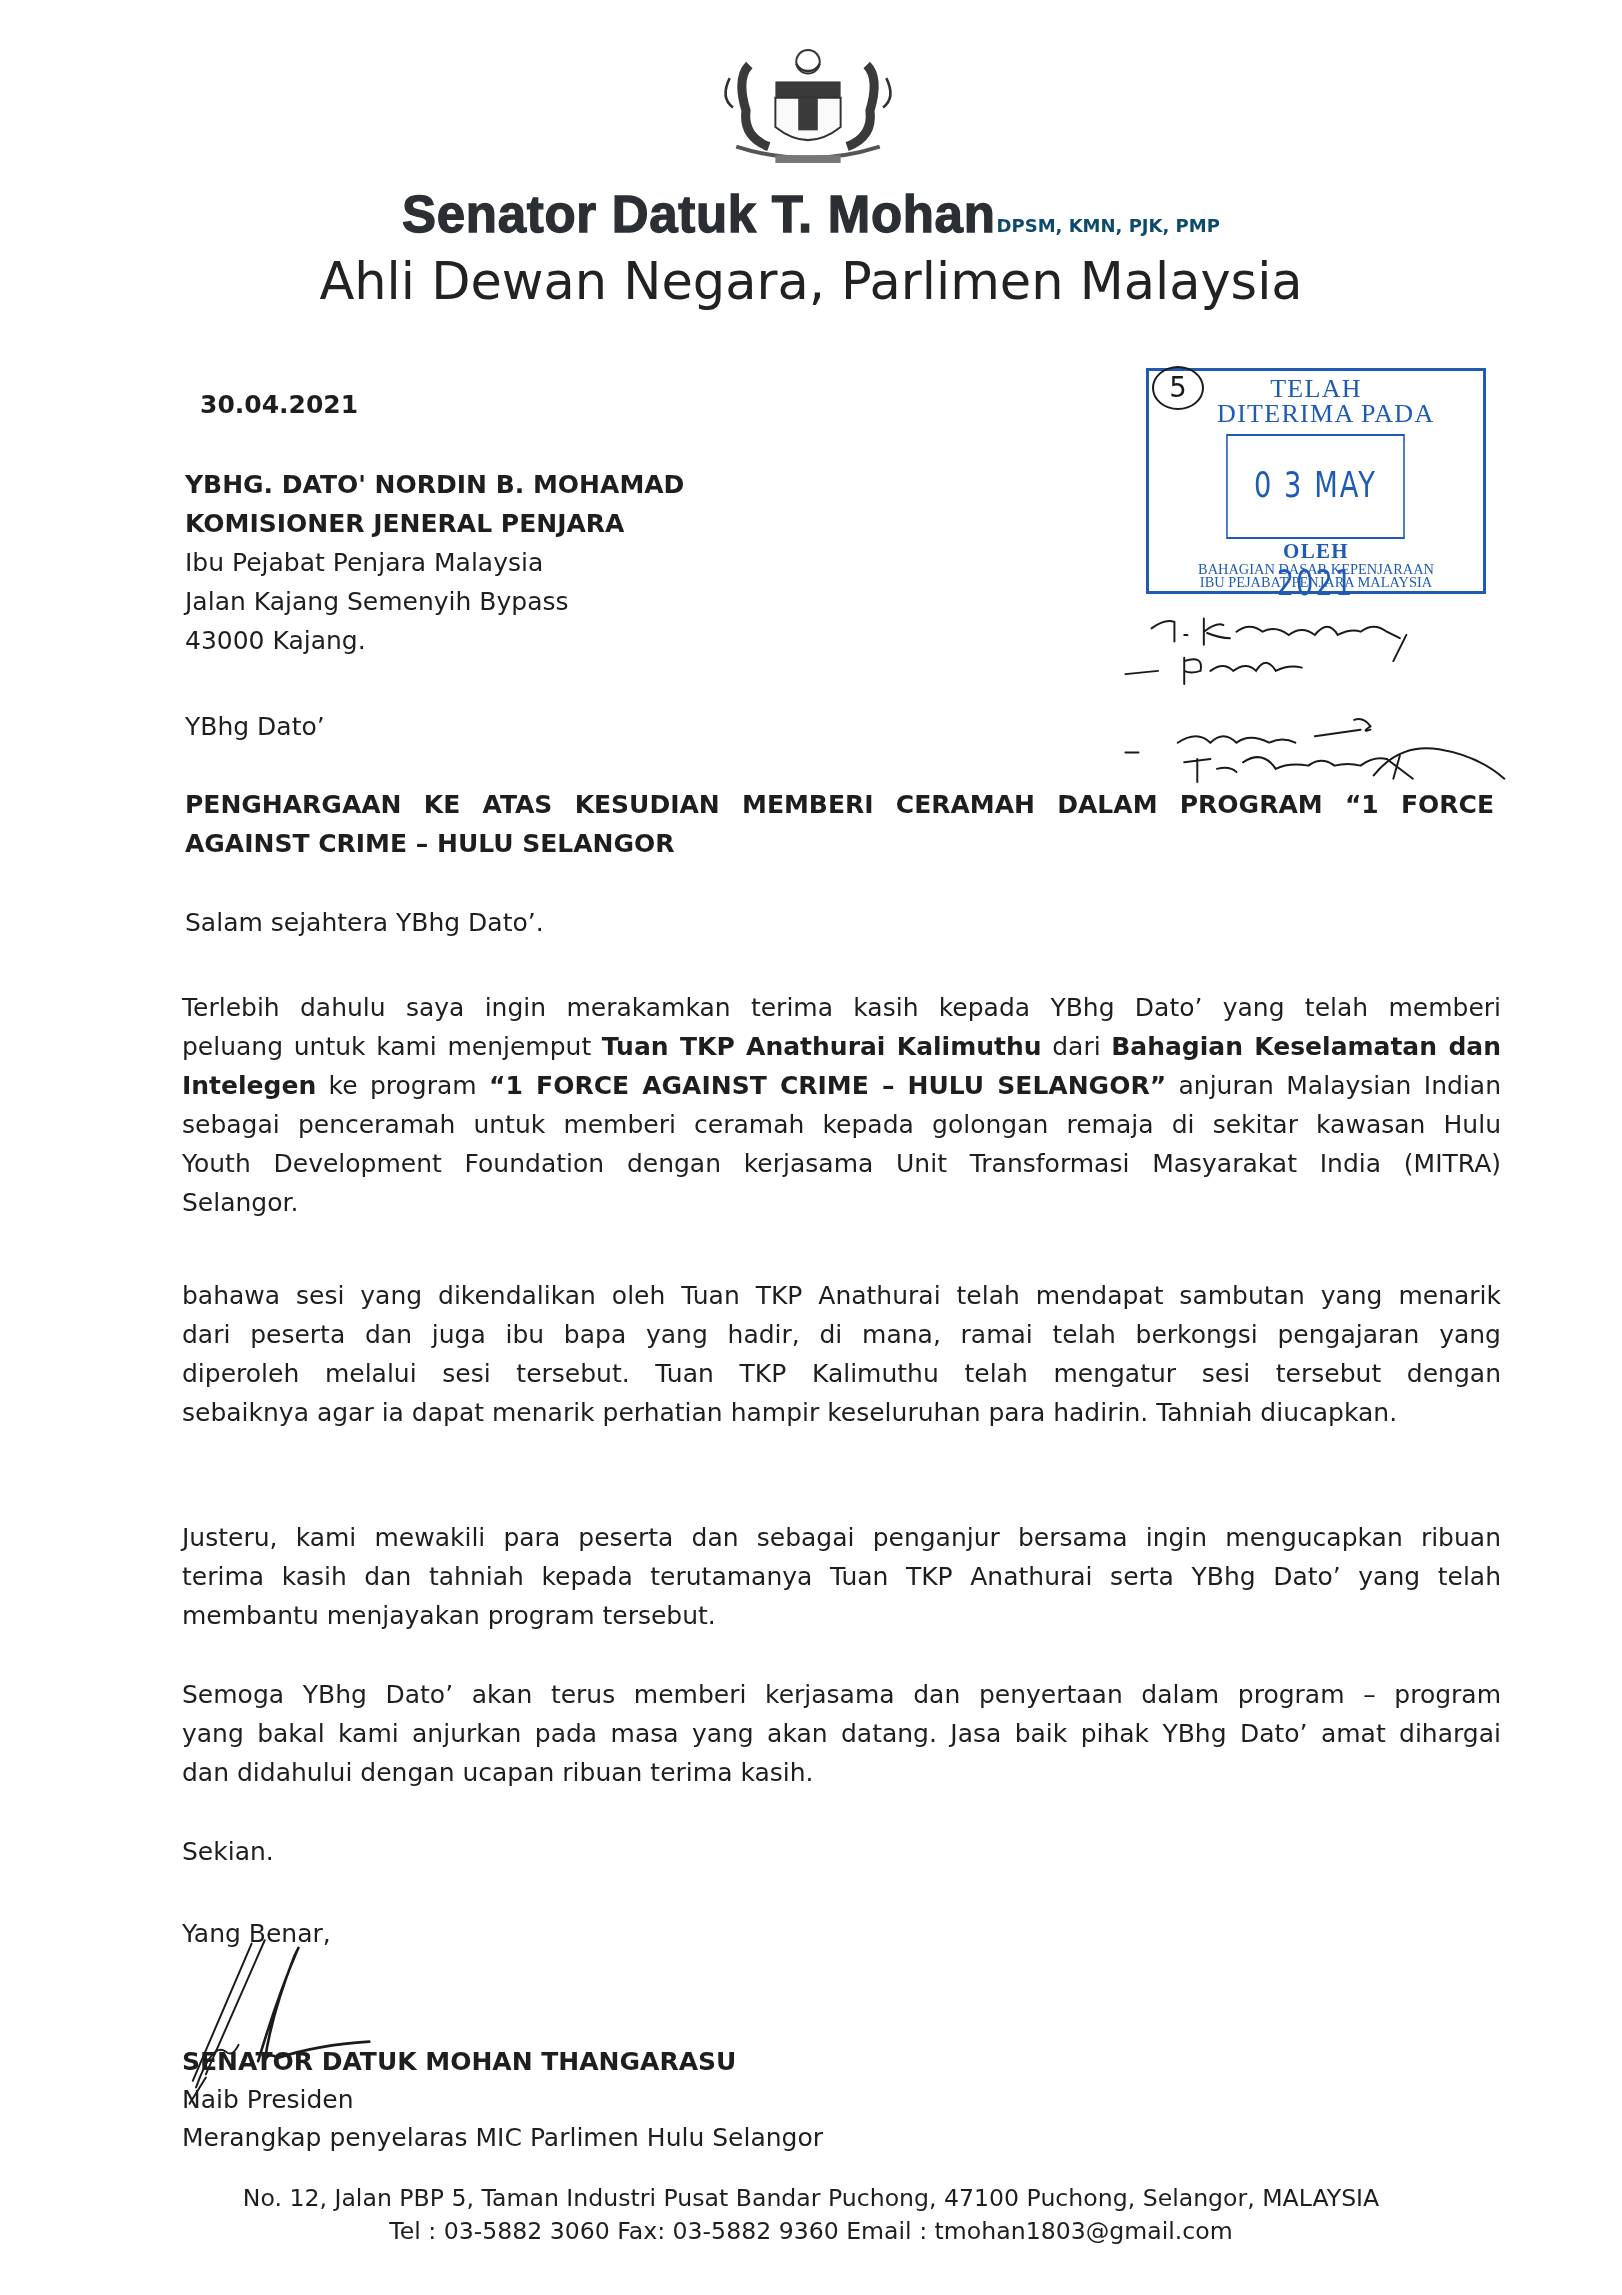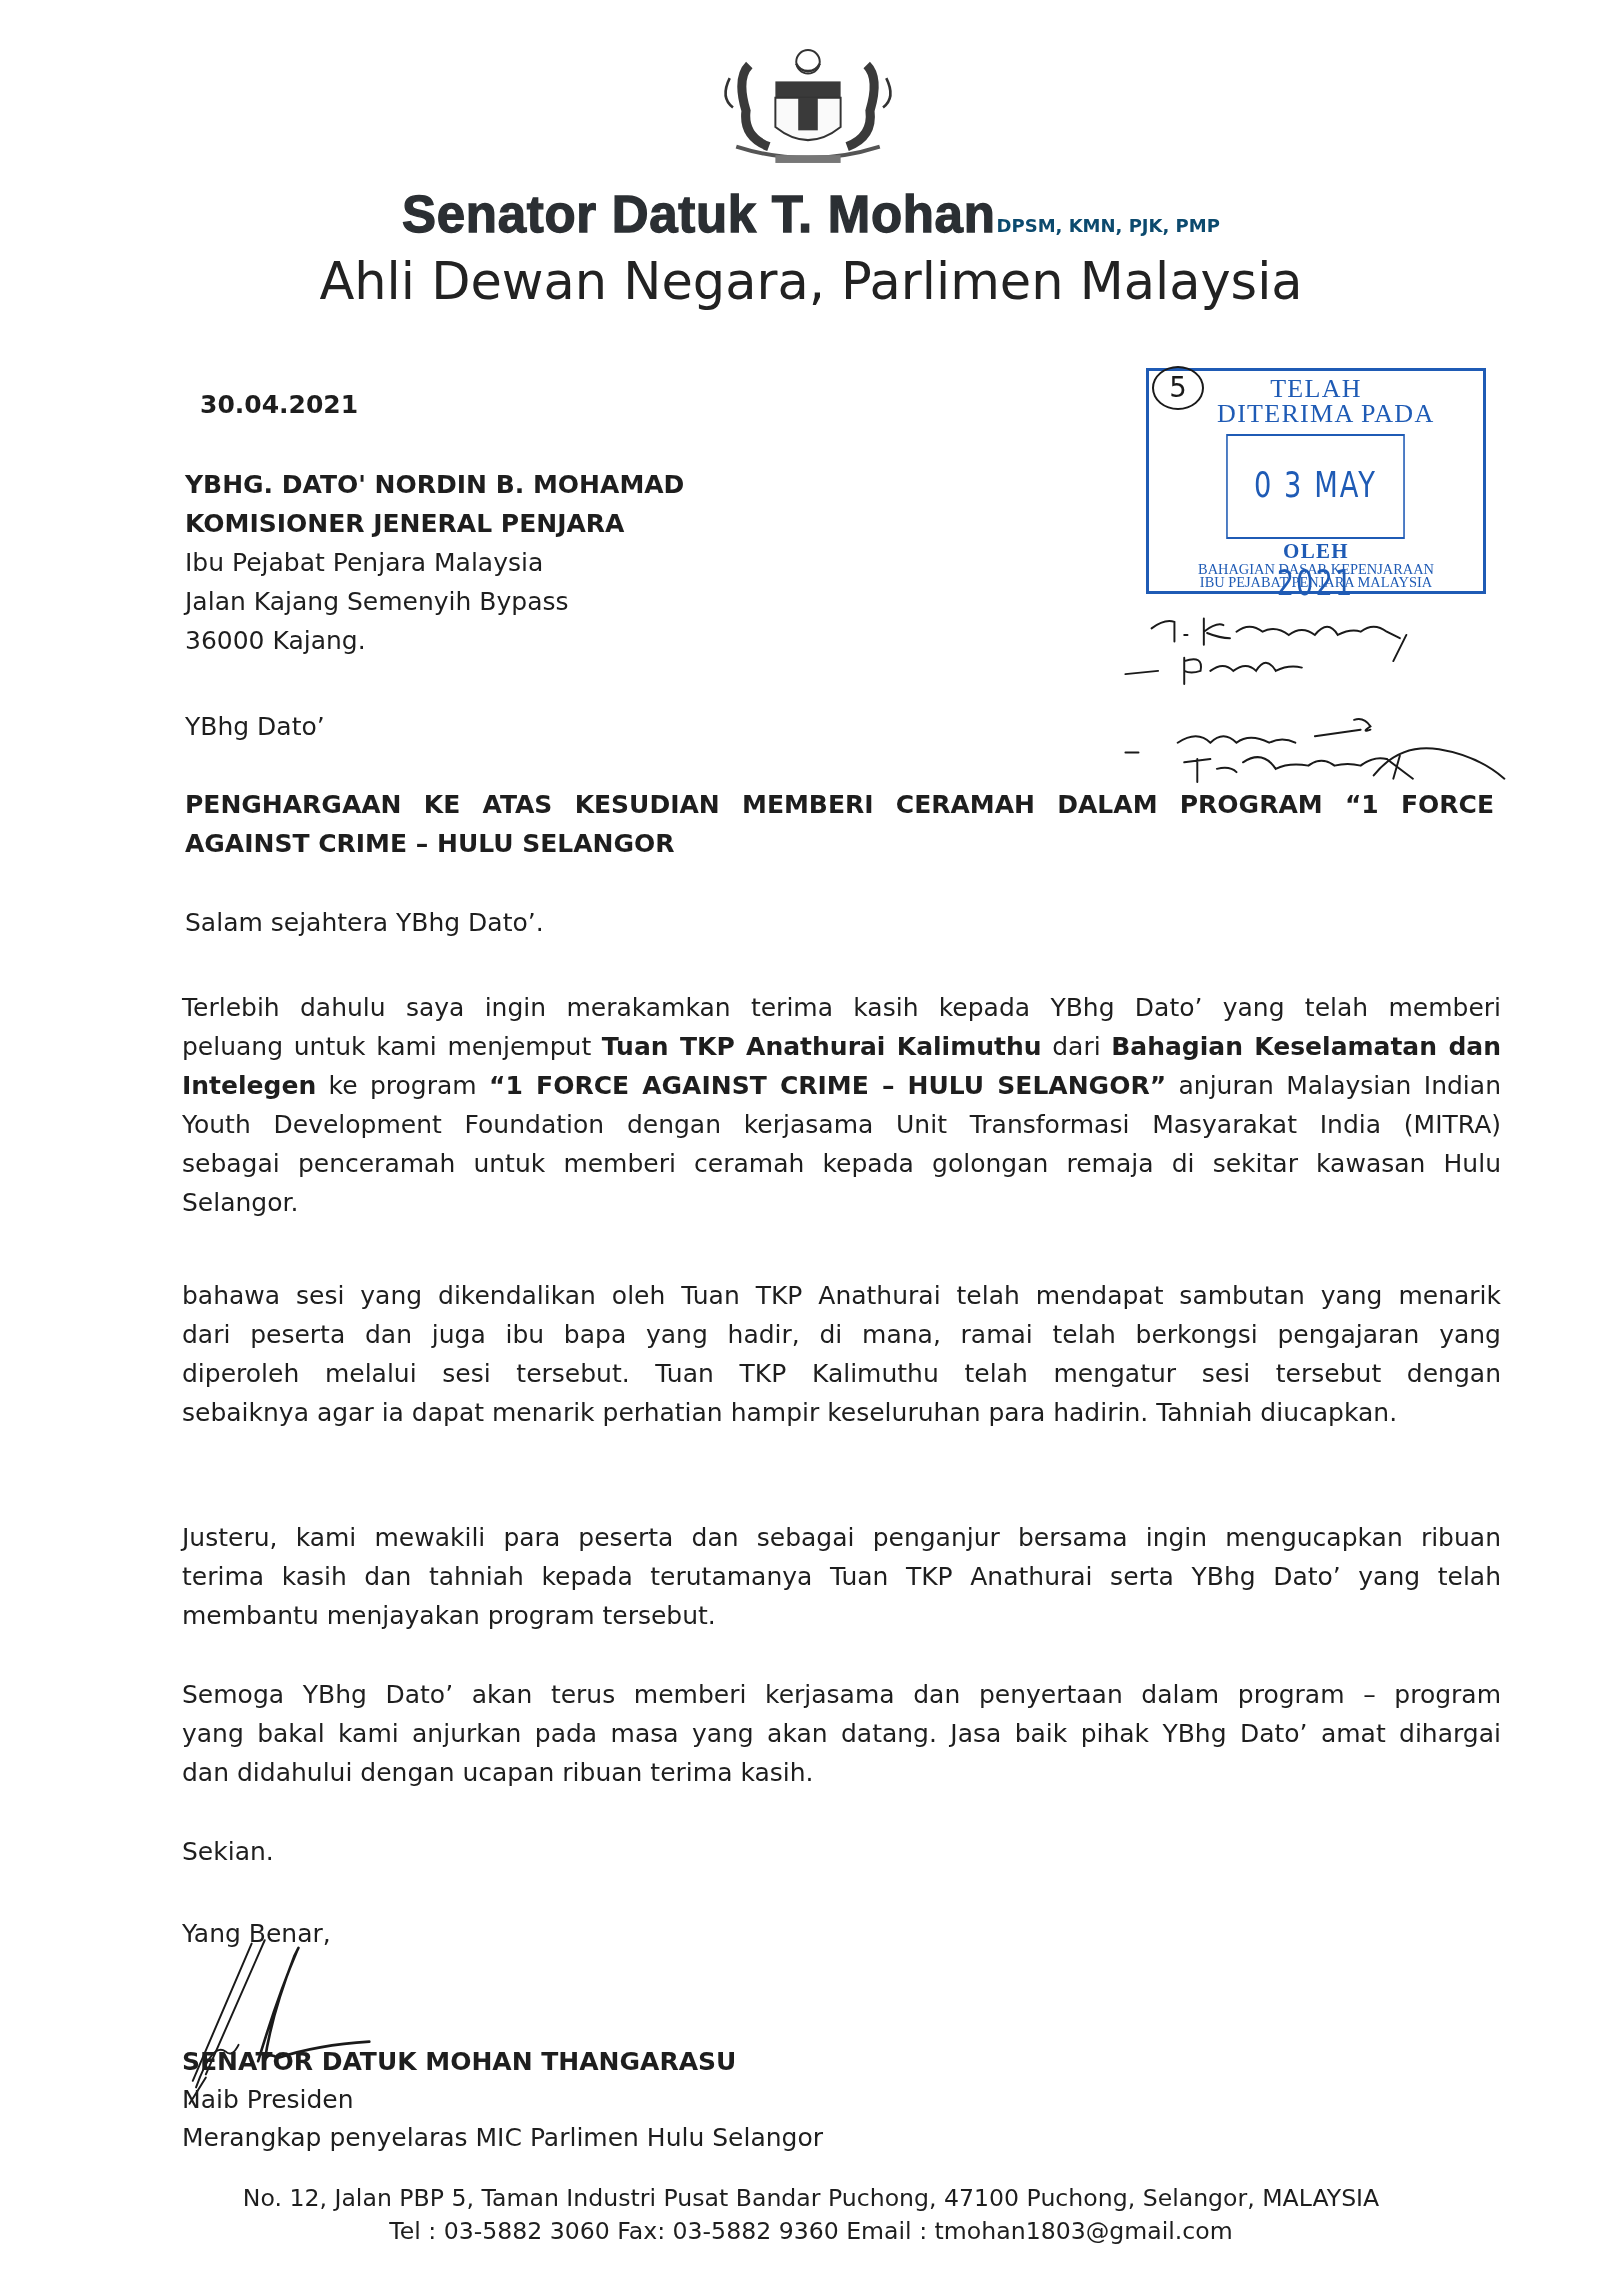--- a/index.html
+++ b/index.html
@@ -88,38 +88,38 @@
 </div>
 <div class="abs subtitle">Ahli Dewan Negara, Parlimen Malaysia</div>
 
 <div class="abs body-text date">30.04.2021</div>
 
 <div class="abs body-text addr">
   <div class="bold">YBHG. DATO' NORDIN B. MOHAMAD</div>
   <div class="bold">KOMISIONER JENERAL PENJARA</div>
   <div>Ibu Pejabat Penjara Malaysia</div>
   <div>Jalan Kajang Semenyih Bypass</div>
-  <div>36000 Kajang.</div>
+  <div>43000 Kajang.</div>
 </div>
 
 <div class="abs body-text salutation1">YBhg Dato’</div>
 
 <div class="abs body-text subject">
   <span class="l1">PENGHARGAAN KE ATAS KESUDIAN MEMBERI CERAMAH DALAM PROGRAM “1 FORCE</span>
   <span>AGAINST CRIME – HULU SELANGOR</span>
 </div>
 
 <div class="abs body-text greet">Salam sejahtera YBhg Dato’.</div>
 
 <div class="abs body-text para p1">
     <span class="ln"><span>Terlebih dahulu saya ingin merakamkan terima kasih kepada YBhg Dato’ yang telah memberi</span></span>
     <span class="ln"><span>peluang untuk kami menjemput </span><span class="bold">Tuan TKP Anathurai Kalimuthu</span><span> dari </span><span class="bold">Bahagian Keselamatan dan</span></span>
     <span class="ln"><span class="bold">Intelegen</span><span> ke program </span><span class="bold">“1 FORCE AGAINST CRIME – HULU SELANGOR”</span><span> anjuran Malaysian Indian</span></span>
+    <span class="ln"><span>sebagai penceramah untuk memberi ceramah kepada golongan remaja di sekitar kawasan Hulu</span></span>
     <span class="ln"><span>Youth Development Foundation dengan kerjasama Unit Transformasi Masyarakat India (MITRA)</span></span>
-    <span class="ln"><span>sebagai penceramah untuk memberi ceramah kepada golongan remaja di sekitar kawasan Hulu</span></span>
     <span class="ln last"><span>Selangor.</span></span>
   </div>
 <div class="abs body-text para p2">
     <span class="ln"><span>bahawa sesi yang dikendalikan oleh Tuan TKP Anathurai telah mendapat sambutan yang menarik</span></span>
     <span class="ln"><span>dari peserta dan juga ibu bapa yang hadir, di mana, ramai telah berkongsi pengajaran yang</span></span>
     <span class="ln"><span>diperoleh melalui sesi tersebut. Tuan TKP Kalimuthu telah mengatur sesi tersebut dengan</span></span>
     <span class="ln last"><span>sebaiknya agar ia dapat menarik perhatian hampir keseluruhan para hadirin. Tahniah diucapkan.</span></span>
   </div>
 <div class="abs body-text para p3">
     <span class="ln"><span>Justeru, kami mewakili para peserta dan sebagai penganjur bersama ingin mengucapkan ribuan</span></span>

